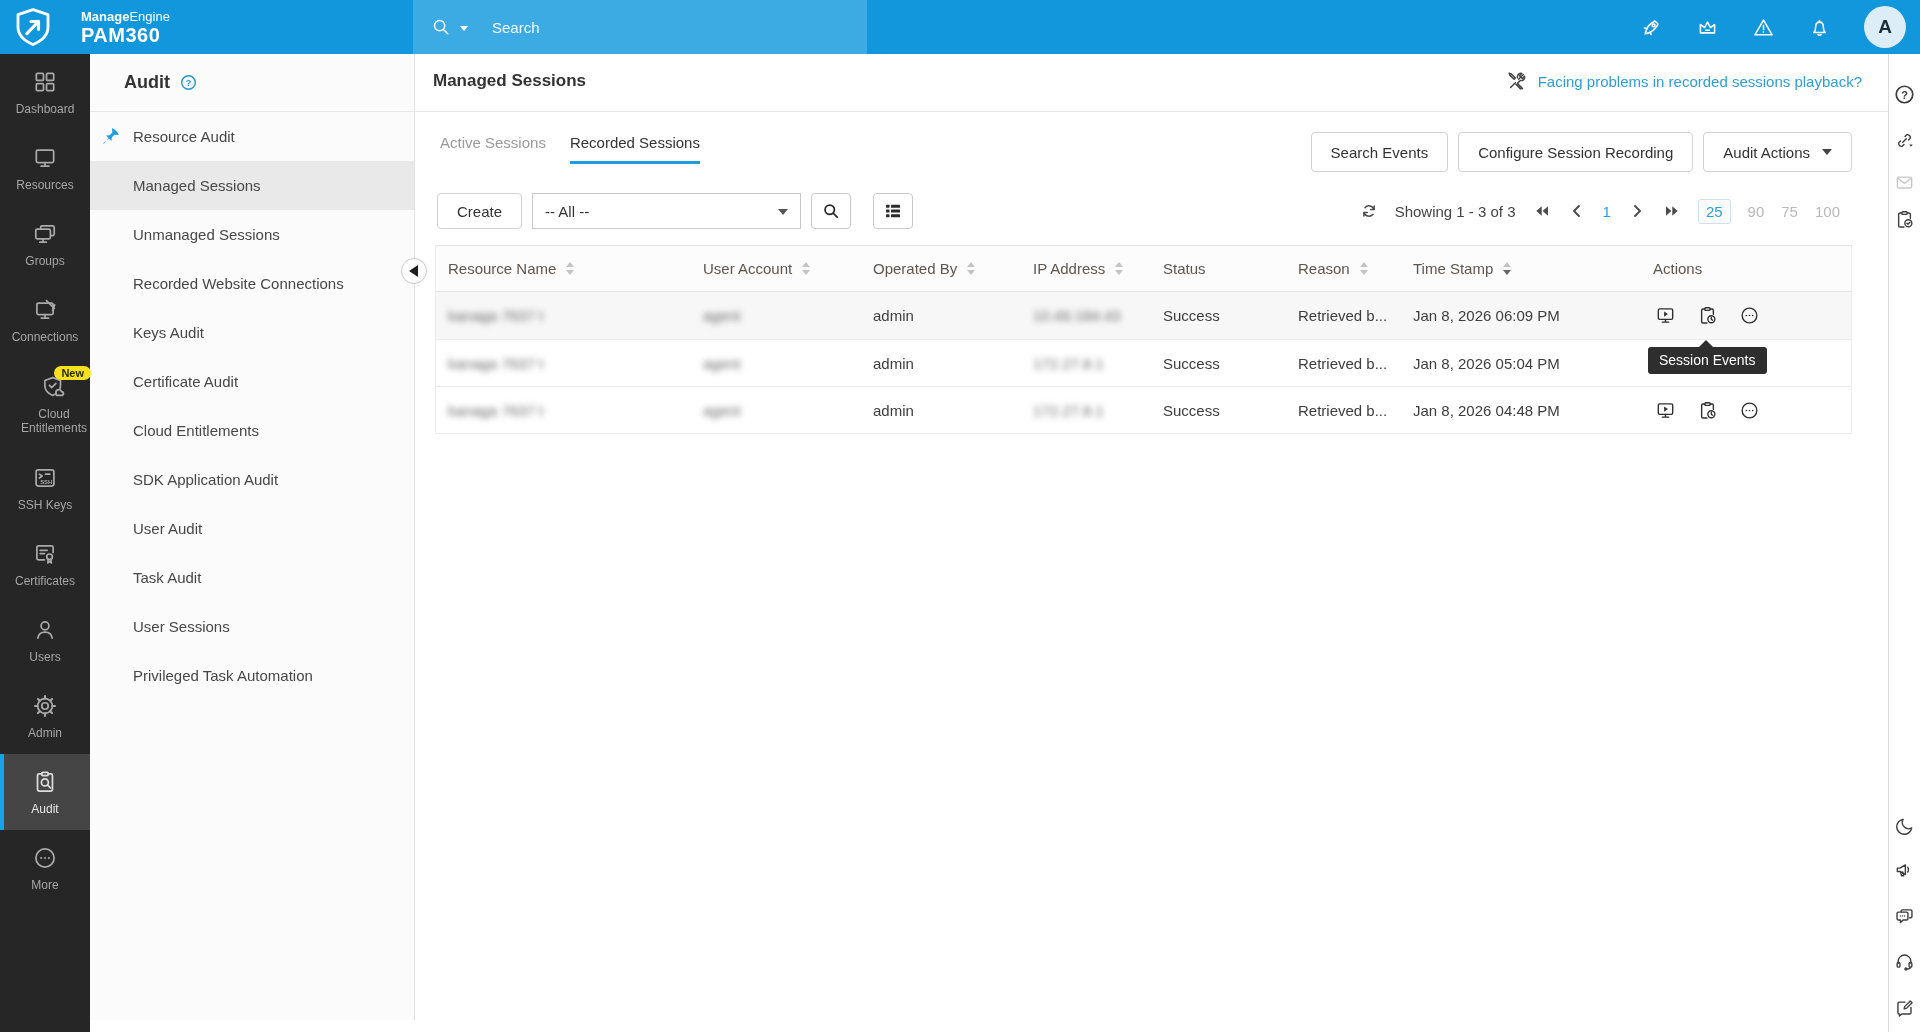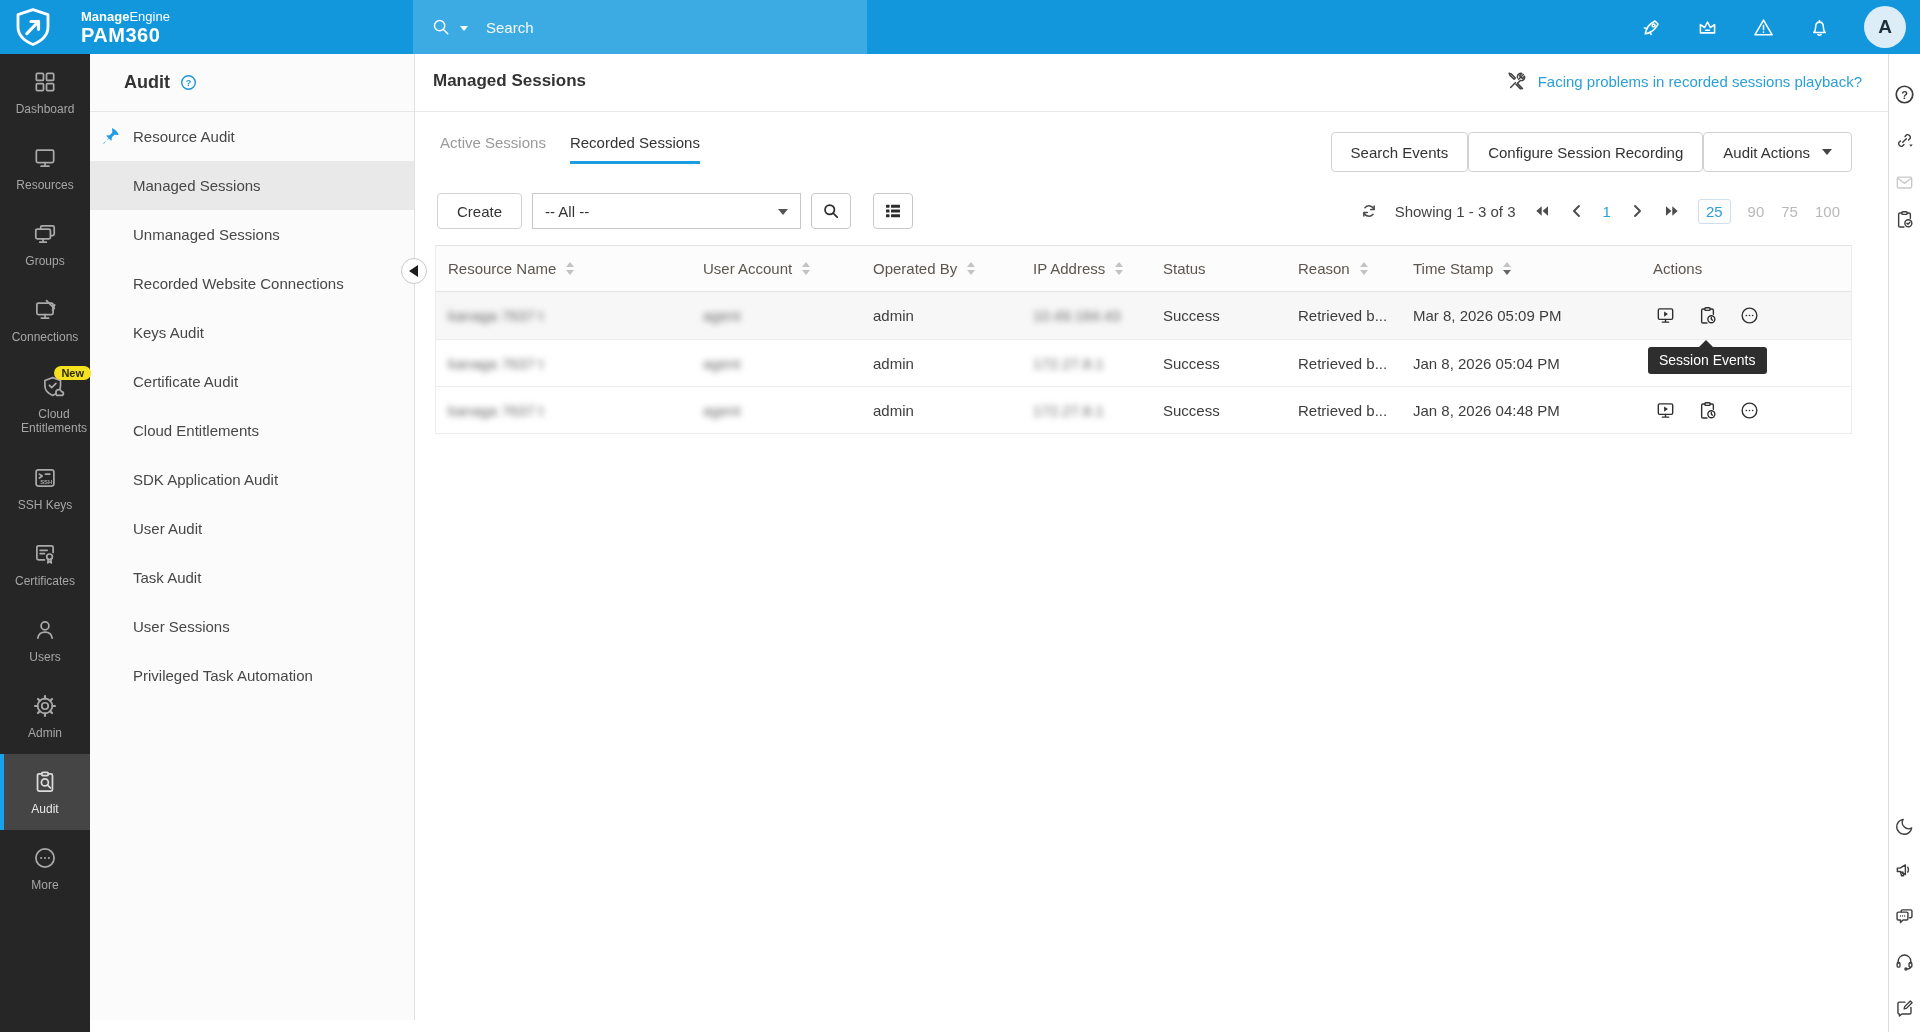--- a/index.html
+++ b/index.html
@@ -14,21 +14,21 @@
   
   .header { position:absolute; left:0; top:0; width:1920px; height:54px; background:#1297dd; z-index:30; }
   .logo-wrap { position:absolute; left:13px; top:7px; display:flex; align-items:center; gap:28px; color:#fff; }
   .logo-shield { width:40px; height:40px; color:#fff; }
   .brand-line1 { font-size:13px; line-height:15px; }
   .brand-line1 .b { font-weight:700; }
   .brand-line2 { font-size:20px; font-weight:700; letter-spacing:.5px; line-height:22px; }
   .searchbar { position:absolute; left:413px; top:0; width:454px; height:54px; background:#3caae3; display:flex; align-items:center; padding-left:17px; gap:8px; }
   .search-glass { width:22px; height:22px; color:#fff; }
   .search-caret { width:0; height:0; border-left:4px solid transparent; border-right:4px solid transparent; border-top:5px solid #fff; margin-top:3px; }
-  .searchbar input { background:transparent; border:none; outline:none; color:#fff; font-size:15px; margin-left:10px; width:330px; font-family:inherit; }
+  .searchbar input { background:transparent; border:none; outline:none; color:#fff; font-size:15px; margin-left:16px; width:330px; font-family:inherit; }
   .searchbar input::placeholder { color:rgba(255,255,255,.95); }
   .header-right { position:absolute; right:14px; top:0; height:54px; display:flex; align-items:center; gap:33px; color:#fff; }
   .h-ic { width:23px; height:23px; position:relative; color:#fff; }
   .avatar { width:42px; height:42px; border-radius:50%; background:#dcedf8; color:#1f2e3a; display:flex; align-items:center; justify-content:center; font-size:19px; font-weight:600; }
 
   
   .leftnav { position:absolute; left:0; top:54px; width:90px; height:978px; background:#262626; z-index:20; }
   .ln-item { position:relative; width:90px; height:76px; display:flex; flex-direction:column; align-items:center; justify-content:center; gap:7px; color:#a6a6a6; cursor:pointer; }
   .ln-item.tall { height:92px;margin-left:9px; }
   .ln-item .ic { width:26px; height:26px; color:#a9a9a9; }
@@ -58,21 +58,21 @@
   .main { position:absolute; left:415px; top:54px; width:1473px; height:978px; background:#fff; }
   .mc-head { position:absolute; left:0; top:0; width:1473px; height:58px; border-bottom:1px solid #e8e8e8; }
   .mc-title { position:absolute; left:18px; top:17px; font-size:17px; font-weight:700; color:#333; }
   .help-link { position:absolute; right:26px; top:16px; display:flex; align-items:center; gap:10px; color:#2c9fd8; font-size:15px; cursor:pointer; }
   .help-link .ic { width:22px; height:22px; color:#454545; }
 
   .tabs { position:absolute; left:25px; top:80px; display:flex; gap:24px; }
   .tab { font-size:15px; color:#9a9a9a; padding-bottom:10px; cursor:pointer; }
   .tab.active { color:#333; border-bottom:3px solid #1e9ce0; }
 
-  .top-btns { position:absolute; right:36px; top:78px; display:flex; }
+  .top-btns { position:absolute; right:36px; top:78px; display:flex; gap:10px; }
   .btn { height:40px; background:#fff; border:1px solid #d2d2d2; border-radius:4px; color:#333; font-size:15px; display:flex; align-items:center; justify-content:center; padding:0 19px; cursor:pointer; font-family:inherit; }
   .btn .dd { width:0; height:0; border-left:5px solid transparent; border-right:5px solid transparent; border-top:6px solid #444; margin-left:12px; }
 
   .toolbar { position:absolute; left:22px; top:139px; display:flex; gap:10px; align-items:center; }
   .btn-sm { height:36px; }
   .select { position:relative; width:269px; height:36px; border:1px solid #c9c9c9; border-radius:0; background:#fff; display:flex; align-items:center; padding-left:12px; color:#333; cursor:pointer; }
   .select .dd { position:absolute; right:12px; top:15px; width:0; height:0; border-left:5px solid transparent; border-right:5px solid transparent; border-top:6px solid #555; }
   .icon-btn { width:40px; height:36px; border:1px solid #c9c9c9; border-radius:4px; background:#fff; display:flex; align-items:center; justify-content:center; cursor:pointer; }
   .icon-btn .ic { width:20px; height:20px; color:#2b2b2b; }
   .icon-btn.cols { margin-left:12px; }
@@ -481,21 +481,21 @@
         </div>
     </div>
 
     <div class="tr hover" style="border-top:none">
       <div class="td c0 blur">kanaga 7637 t</div>
       <div class="td c1 blur">agent</div>
       <div class="td c2">admin</div>
       <div class="td c3 blur">10.49.184.43</div>
       <div class="td c4">Success</div>
       <div class="td c5">Retrieved b...</div>
-      <div class="td c6">Mar 8, 2026 05:09 PM</div>
+      <div class="td c6">Jan 8, 2026 06:09 PM</div>
       <div class="td c7 row-actions">
         <span class="ic">
             <svg viewBox="0 0 24 24">
               <rect x="3.8" y="4.4" width="16.4" height="12" rx="1.5"></rect>
               <path d="M10.4 7.4 L14.8 10.4 L10.4 13.4 Z" fill="currentColor" stroke="none"></path>
               <path d="M12 16.4 V19 M8.4 19.6 H15.6"></path>
             </svg>
           </span>
         <span class="ic">
             <svg viewBox="0 0 24 24">

